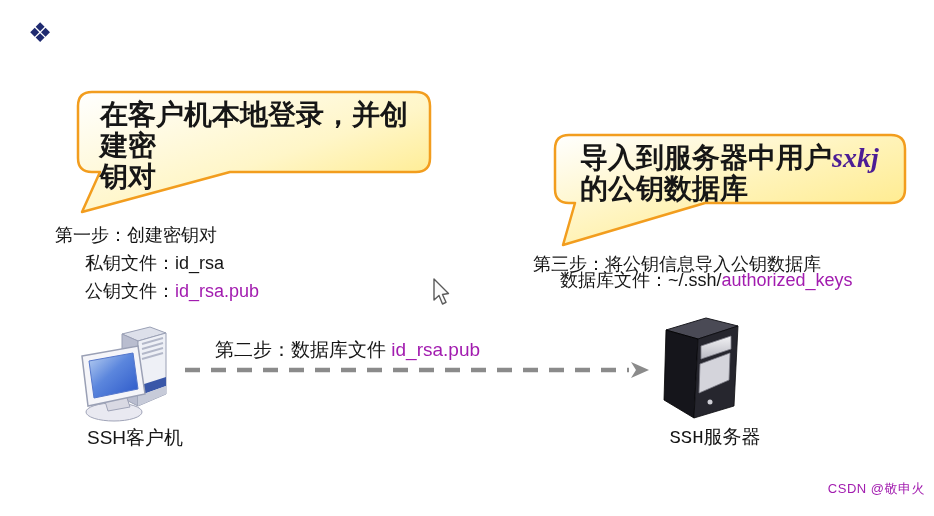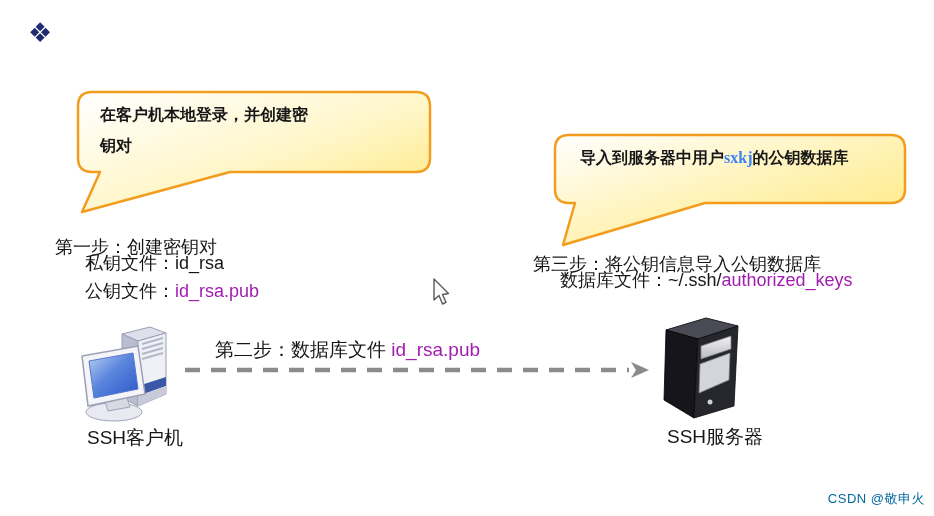--- a/index.html
+++ b/index.html
@@ -17,44 +17,44 @@
     font-size:27px;color:#1f2a70;line-height:1;transform:translateY(2px);
   }
   .title-text{
     font-size:31px;font-weight:bold;color:#1f2a70;letter-spacing:1px;
   }
 
   
   .bubble-svg{display:block;}
   .bubble-text{
     font-family:"Liberation Serif","DejaVu Serif",serif;
-    font-weight:bold;font-size:16px;line-height:31px;color:#161616;
+    font-weight:bold;font-size:28px;line-height:31px;color:#161616;
   }
   .bubble-text-left{left:100px;top:99px;width:322px;white-space:pre-line;}
   .bubble-text-right{left:580px;top:142px;width:302px;}
-  .red-user{color:#3b82f6;}
+  .red-user{color:#4c1d95;font-style:italic;}
 
   
   .step-text{font-size:18px;line-height:28px;color:#161616;}
   .green{color:#a21caf;}
-  .step1-l1{left:55px;top:221px;margin-top:12px;}
+  .step1-l1{left:55px;top:221px;}
   .step1-l2{left:85px;top:249px;text-align:center;}
   .step1-l3{left:85px;top:277px;}
   .step3-l1{left:533px;top:250px;}
   .step3-l2{left:560px;top:266px;}
   .step2-label{left:215px;top:336px;font-size:19px;}
 
   
   .node-label{font-size:19px;color:#161616;text-align:center;}
   .client-label{left:76px;top:425px;width:118px;}
-  .server-label{left:655px;top:424px;width:120px;}
+  .server-label{left:655px;top:424px;width:120px;font-family:Liberation Mono, monospace;}
 
   
   .watermark{
-    right:9px;bottom:8px;font-size:13px;color:#0369a1;letter-spacing:.5px;
+    right:9px;bottom:18px;font-size:13px;color:#a21caf;letter-spacing:.5px;
   }
 </style>
 </head>
 <body>
 
 <div class="abs title-row">
   <span class="title-bullet">❖</span>
 </div>
 
 <svg class="abs bubble-svg" style="left:70px;top:87px;" width="380" height="130" viewBox="0 0 380 130">

